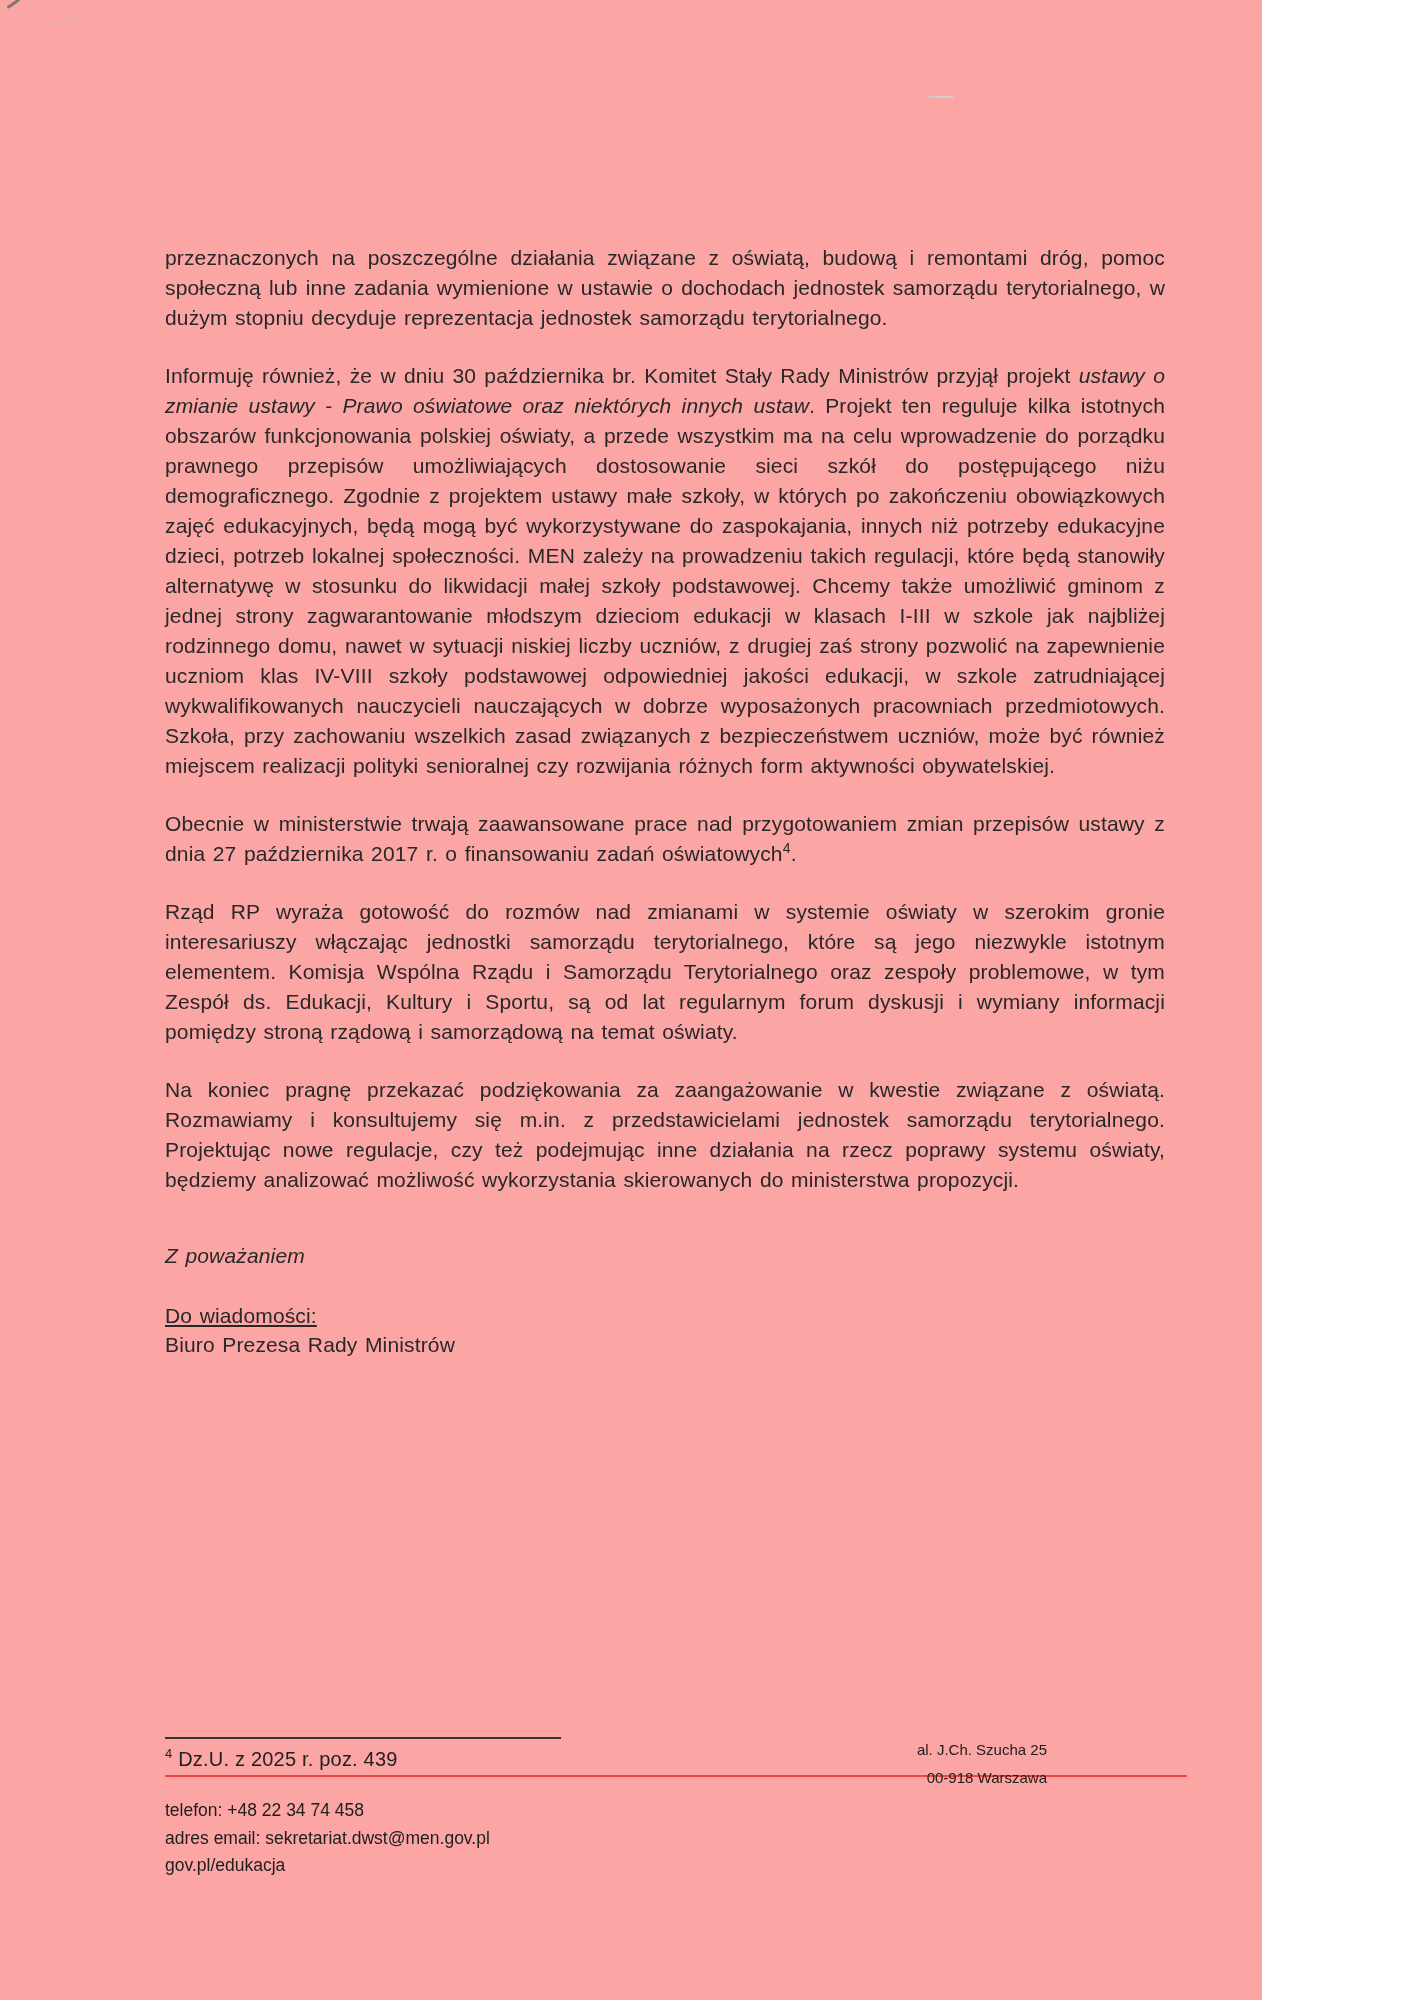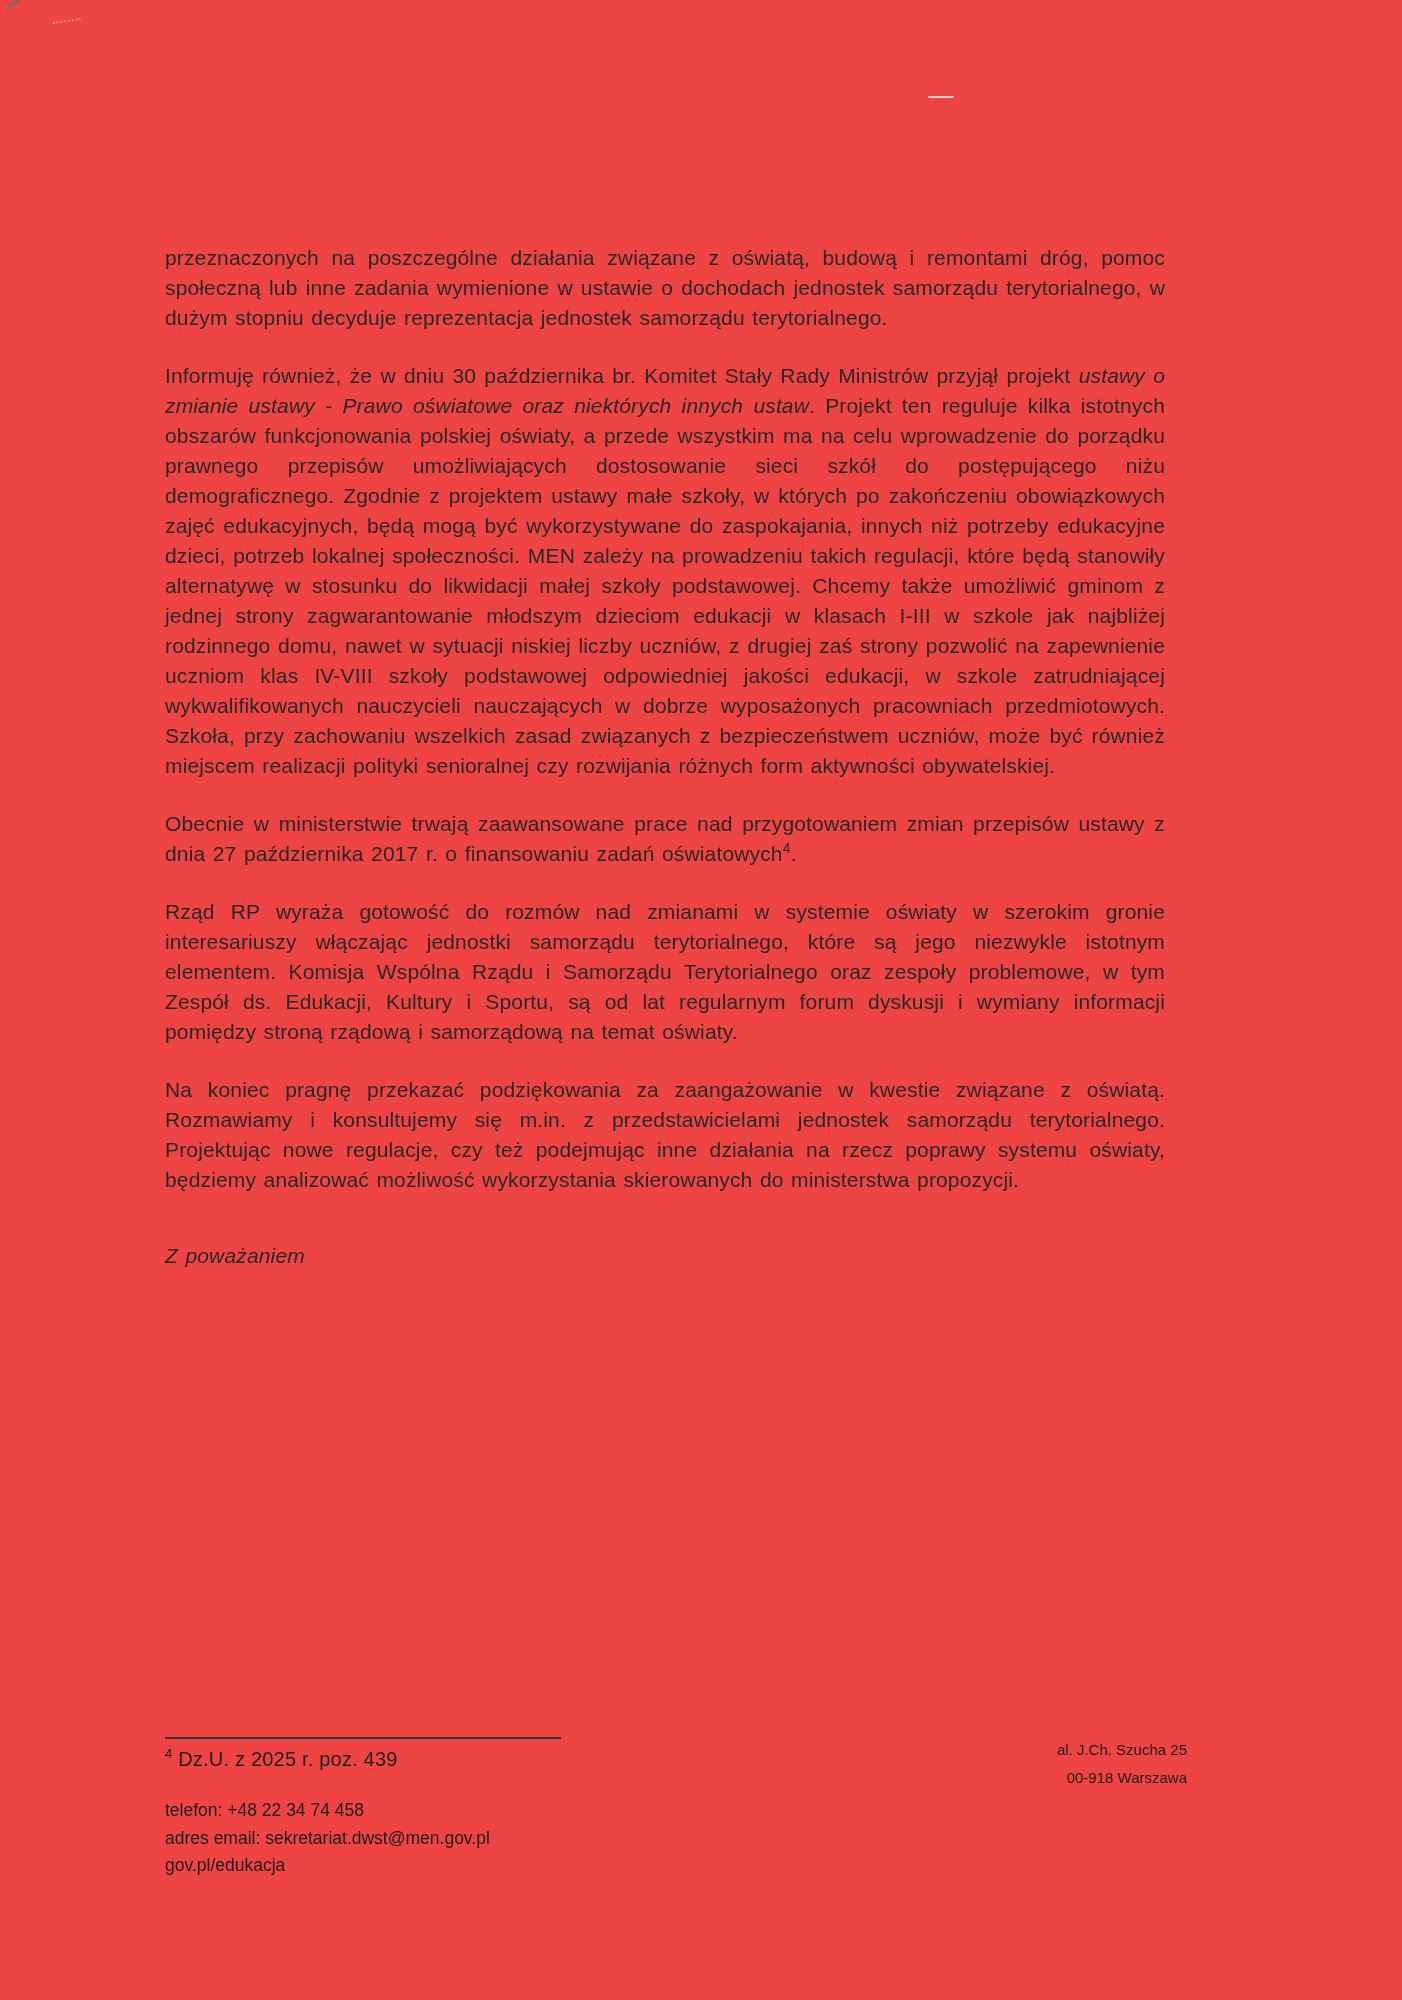--- a/index.html
+++ b/index.html
@@ -1,20 +1,20 @@
 <!DOCTYPE html>
 <html lang="pl"><head>
 <meta charset="utf-8">
 <style>
   html, body { margin: 0; padding: 0; background: #ffffff; }
   .page {
     position: relative;
-    width: 1402px;
+    width: 1262px;
     height: 2000px;
-    background: #ef4444;
+    background: #fca5a5;
     overflow: hidden;
     font-family: "Liberation Sans", sans-serif;
     color: #282828;
     text-decoration: underline;
   }
 
   
   .mark1 {
     position: absolute; left: 6px; top: 2px; width: 15px; height: 3px;
     background: #6f6f6f; transform: rotate(-35deg); opacity: .85; border-radius: 2px;
@@ -88,20 +88,24 @@
 
     <p><span>Obecnie w ministerstwie trwają zaawansowane prace nad przygotowaniem zmian przepisów ustawy z dnia 27 października 2017 r. o finansowaniu zadań oświatowych</span><sup class="fn-ref">4</sup><span>.</span></p>
 
     <p>Rząd RP wyraża gotowość do rozmów nad zmianami w systemie oświaty w szerokim gronie interesariuszy włączając jednostki samorządu terytorialnego, które są jego niezwykle istotnym elementem. Komisja Wspólna Rządu i Samorządu Terytorialnego oraz zespoły problemowe, w tym Zespół ds. Edukacji, Kultury i Sportu, są od lat regularnym forum dyskusji i wymiany informacji pomiędzy stroną rządową i samorządową na temat oświaty.</p>
 
     <p>Na koniec pragnę przekazać podziękowania za zaangażowanie w kwestie związane z oświatą. Rozmawiamy i konsultujemy się m.in. z przedstawicielami jednostek samorządu terytorialnego. Projektując nowe regulacje, czy też podejmując inne działania na rzecz poprawy systemu oświaty, będziemy analizować możliwość wykorzystania skierowanych do ministerstwa propozycji.</p>
 
     <p class="valediction">Z poważaniem</p>
 
 
+    <div class="cc">
+      <div class="cc-label">Do wiadomości:</div>
+      <div>Biuro Prezesa Rady Ministrów</div>
+    </div>
 
   </main>
 
   <div class="footnote-sep"></div>
 
   <div class="footnote-line"><sup>4</sup> <span>Dz.U. z 2025 r. poz. 439</span></div>
 
   <div class="footer-left">
     <div>telefon: +48 22 34 74 458</div>
     <div>adres email: sekretariat.dwst@men.gov.pl</div>

